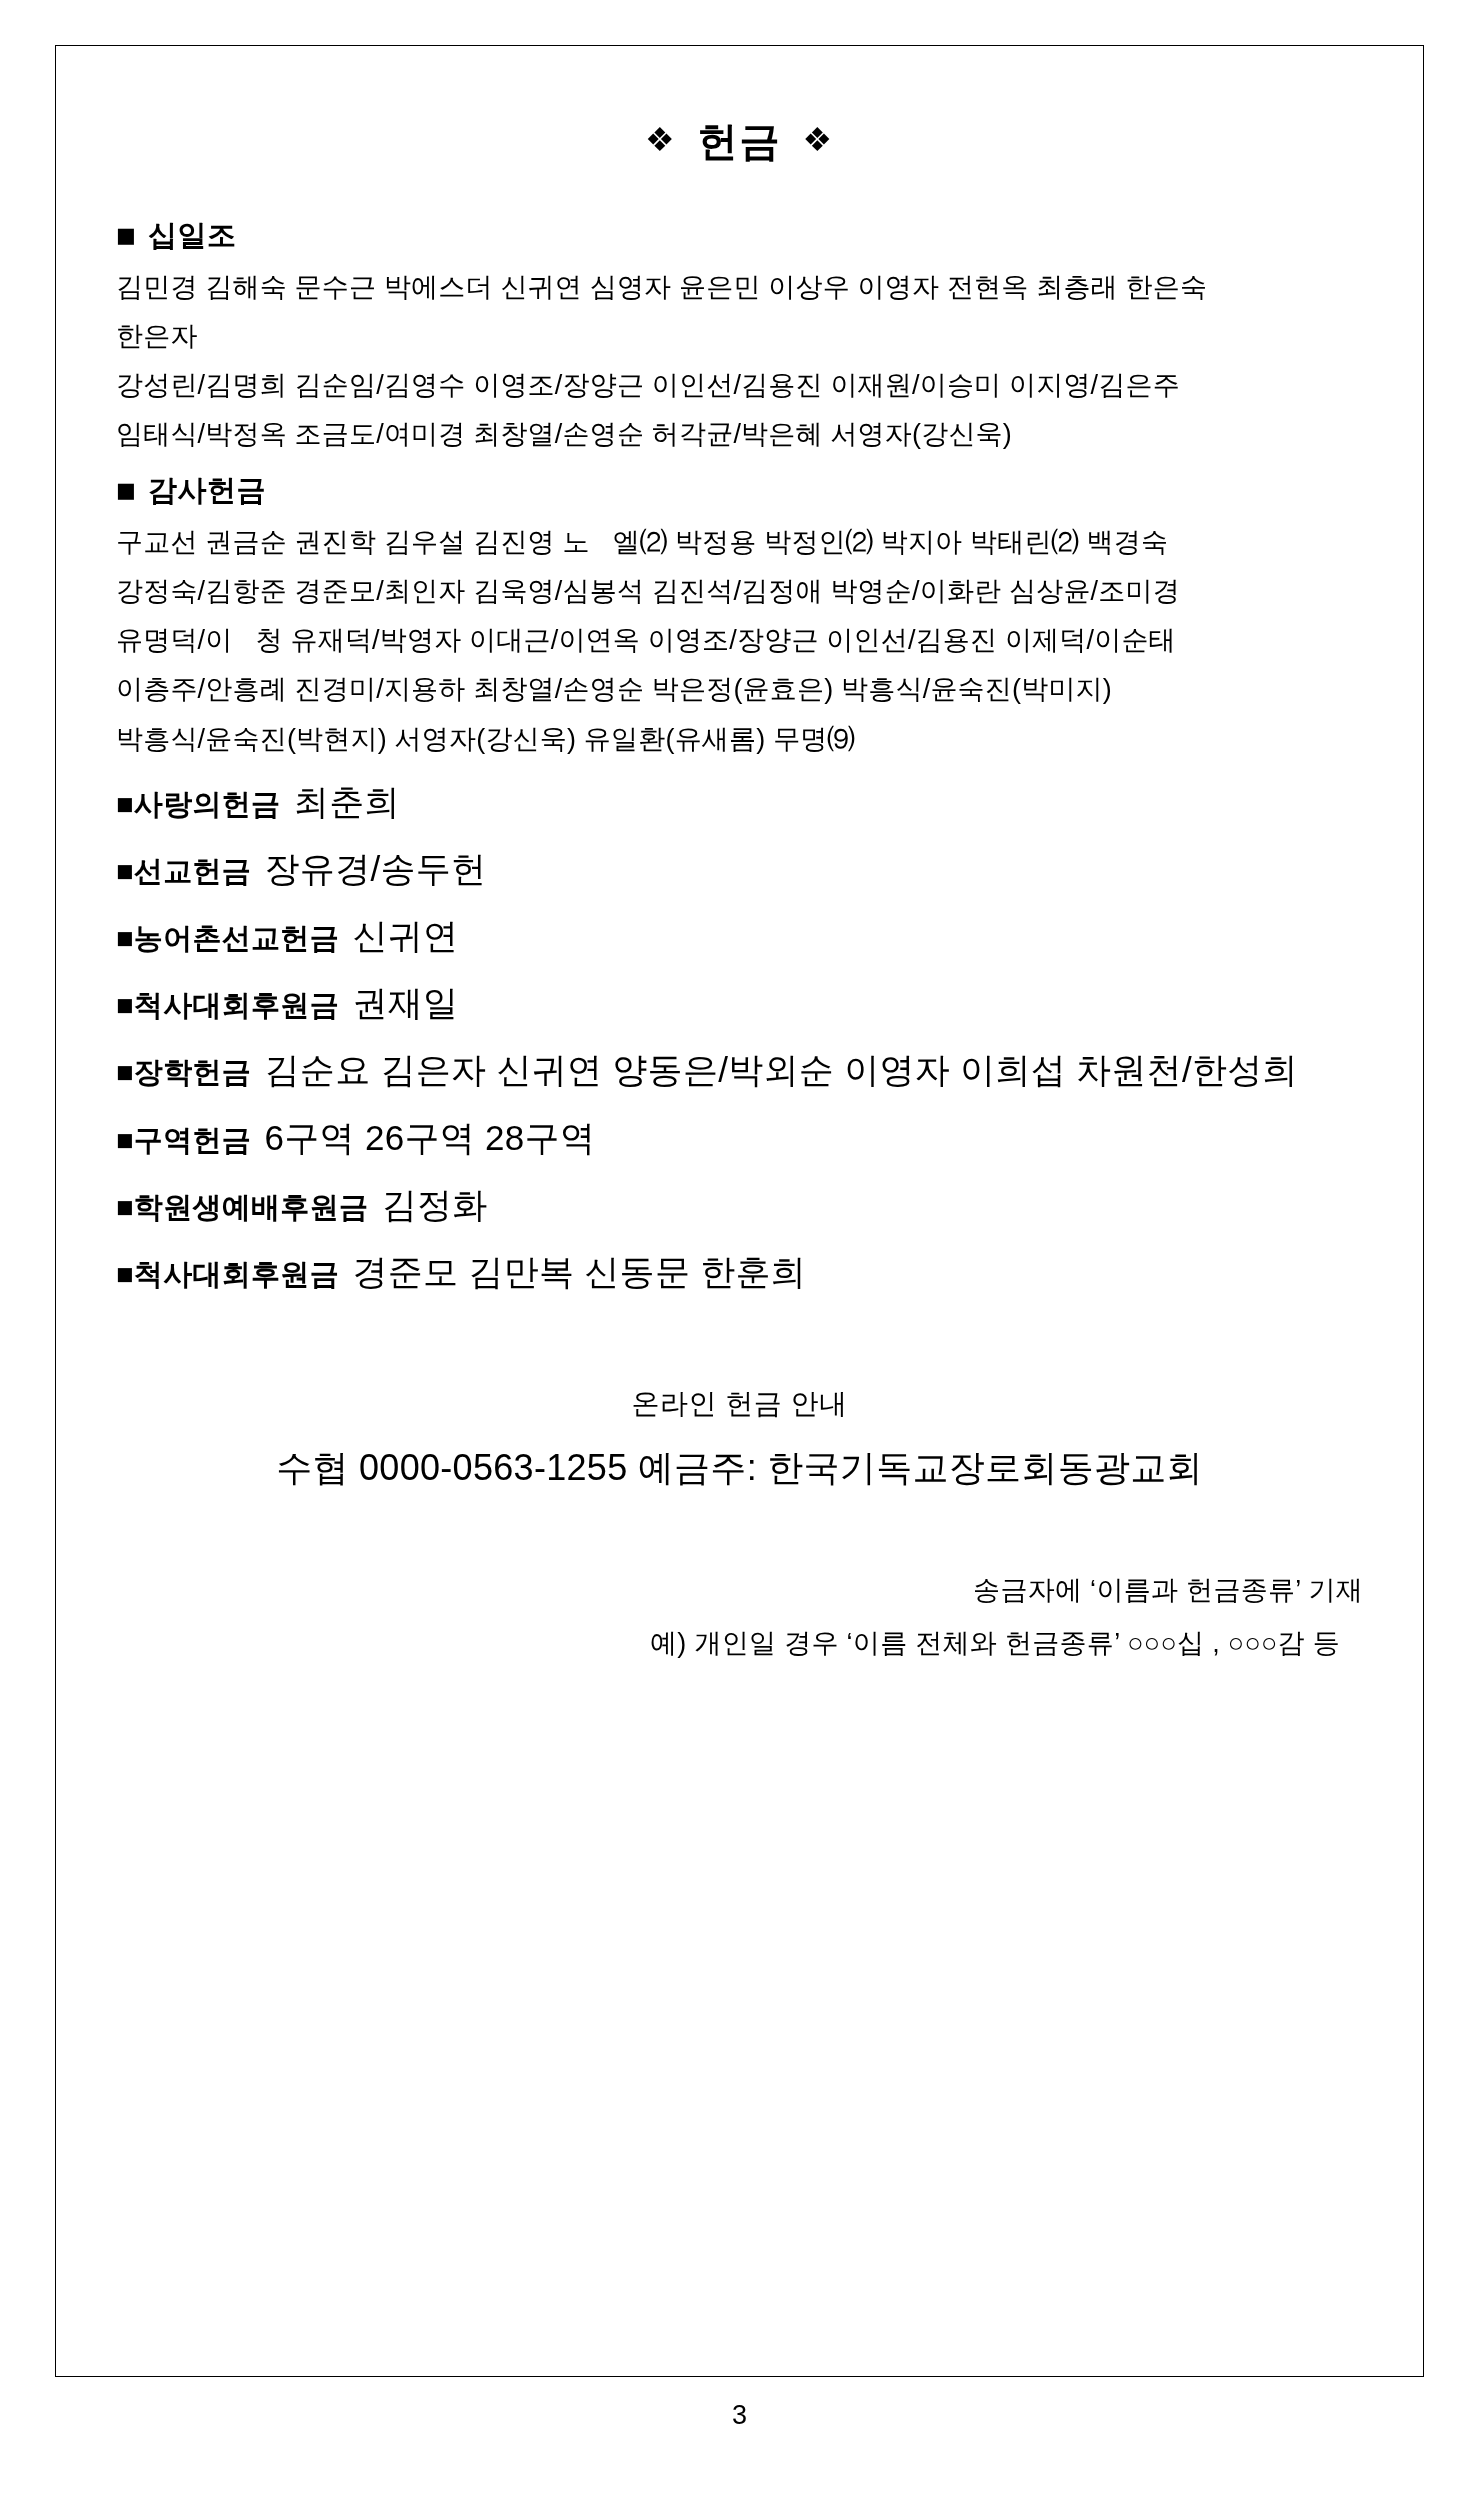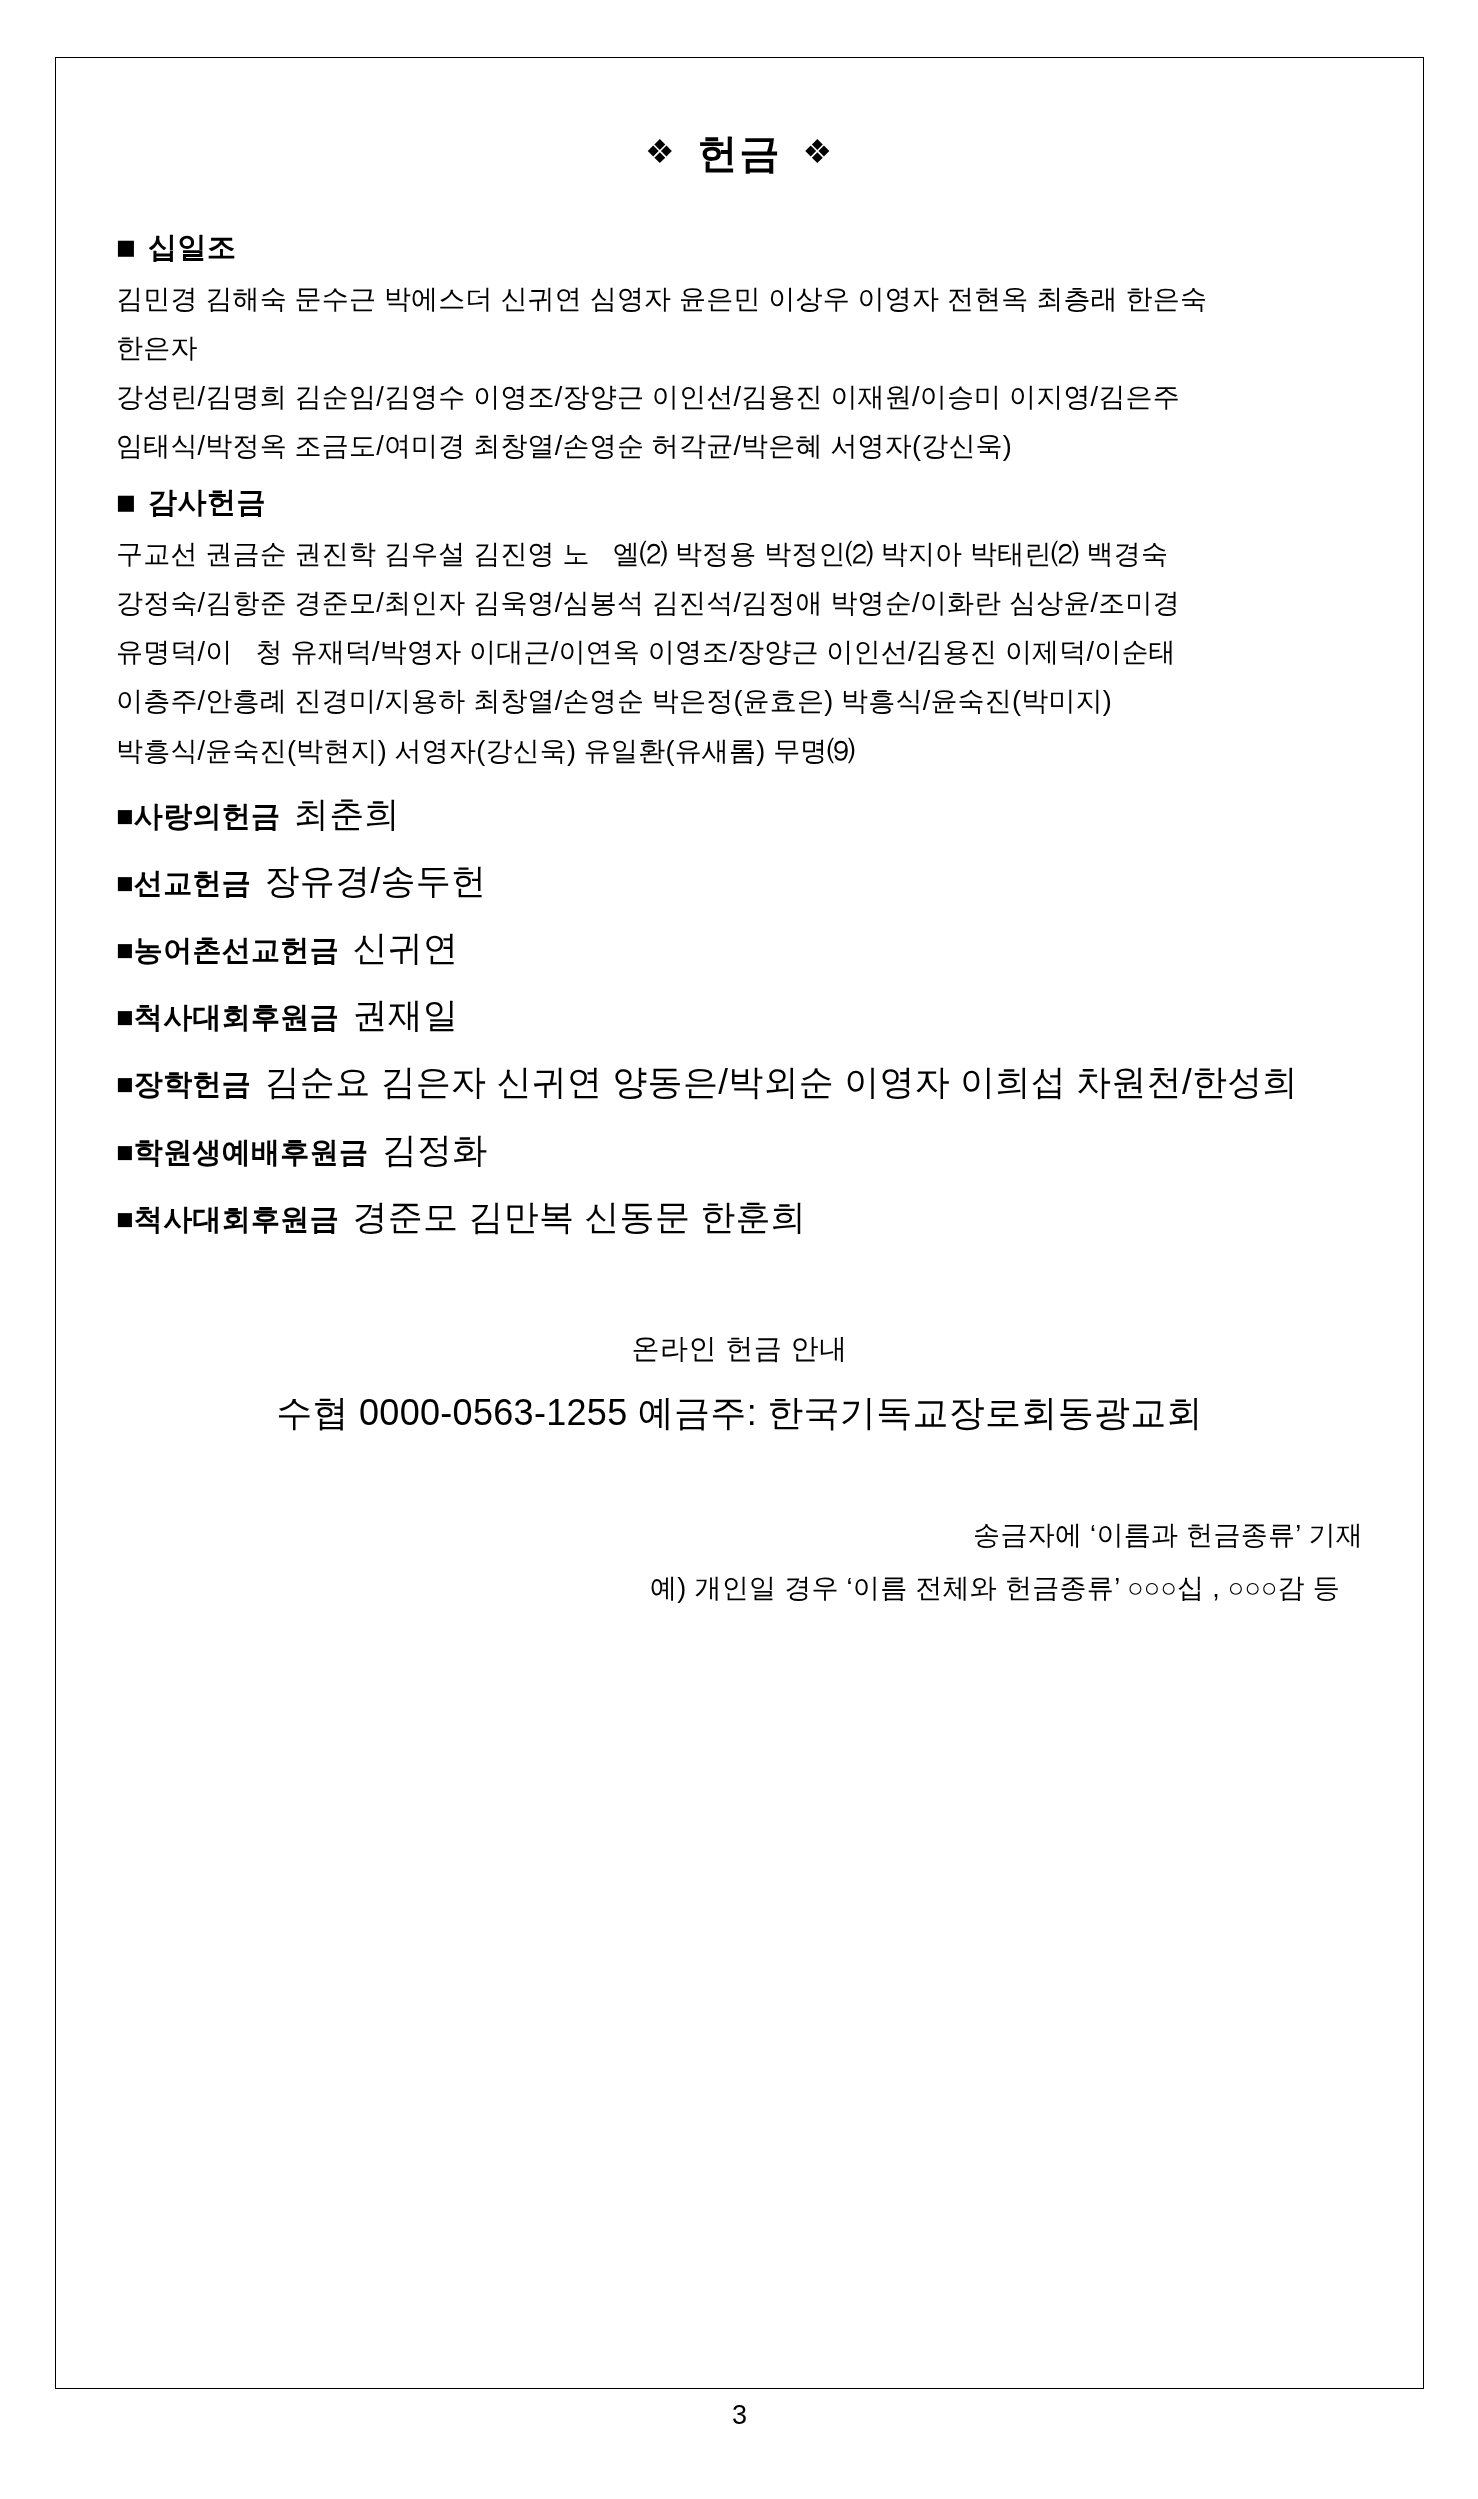--- a/index.html
+++ b/index.html
@@ -14,21 +14,21 @@
   .page {
     width: 1479px;
     height: 2500px;
     position: relative;
     background: #ffffff;
     box-sizing: border-box;
   }
   .frame {
     position: absolute;
     left: 55px;
-    top: 57px;
+    top: 45px;
     width: 1369px;
     height: 2332px;
     border: 1.9px solid #000000;
     box-sizing: border-box;
   }
   .inner {
     position: absolute;
     left: 0;
     top: 0;
     width: 100%;
@@ -163,20 +163,23 @@
 
 
       <div class="inline-section">
         <span class="lbl"><span class="bullet">■</span><span>척사대회후원금</span></span><span class="val">권재일</span>
       </div>
 
       <div class="inline-section">
         <span class="lbl"><span class="bullet">■</span><span>장학헌금</span></span><span class="val">김순요 김은자 신귀연 양동은/박외순 이영자 이희섭 차원천/한성희</span>
       </div>
 
+      <div class="inline-section">
+        <span class="lbl"><span class="bullet">■</span><span>구역헌금</span></span><span class="val">6구역 26구역 28구역</span>
+      </div>
 
       <div class="inline-section">
         <span class="lbl"><span class="bullet">■</span><span>학원생예배후원금</span></span><span class="val">김정화</span>
       </div>
 
       <div class="inline-section">
         <span class="lbl"><span class="bullet">■</span><span>척사대회후원금</span></span><span class="val">경준모 김만복 신동문 한훈희</span>
       </div>
 
       <div class="online-block">

